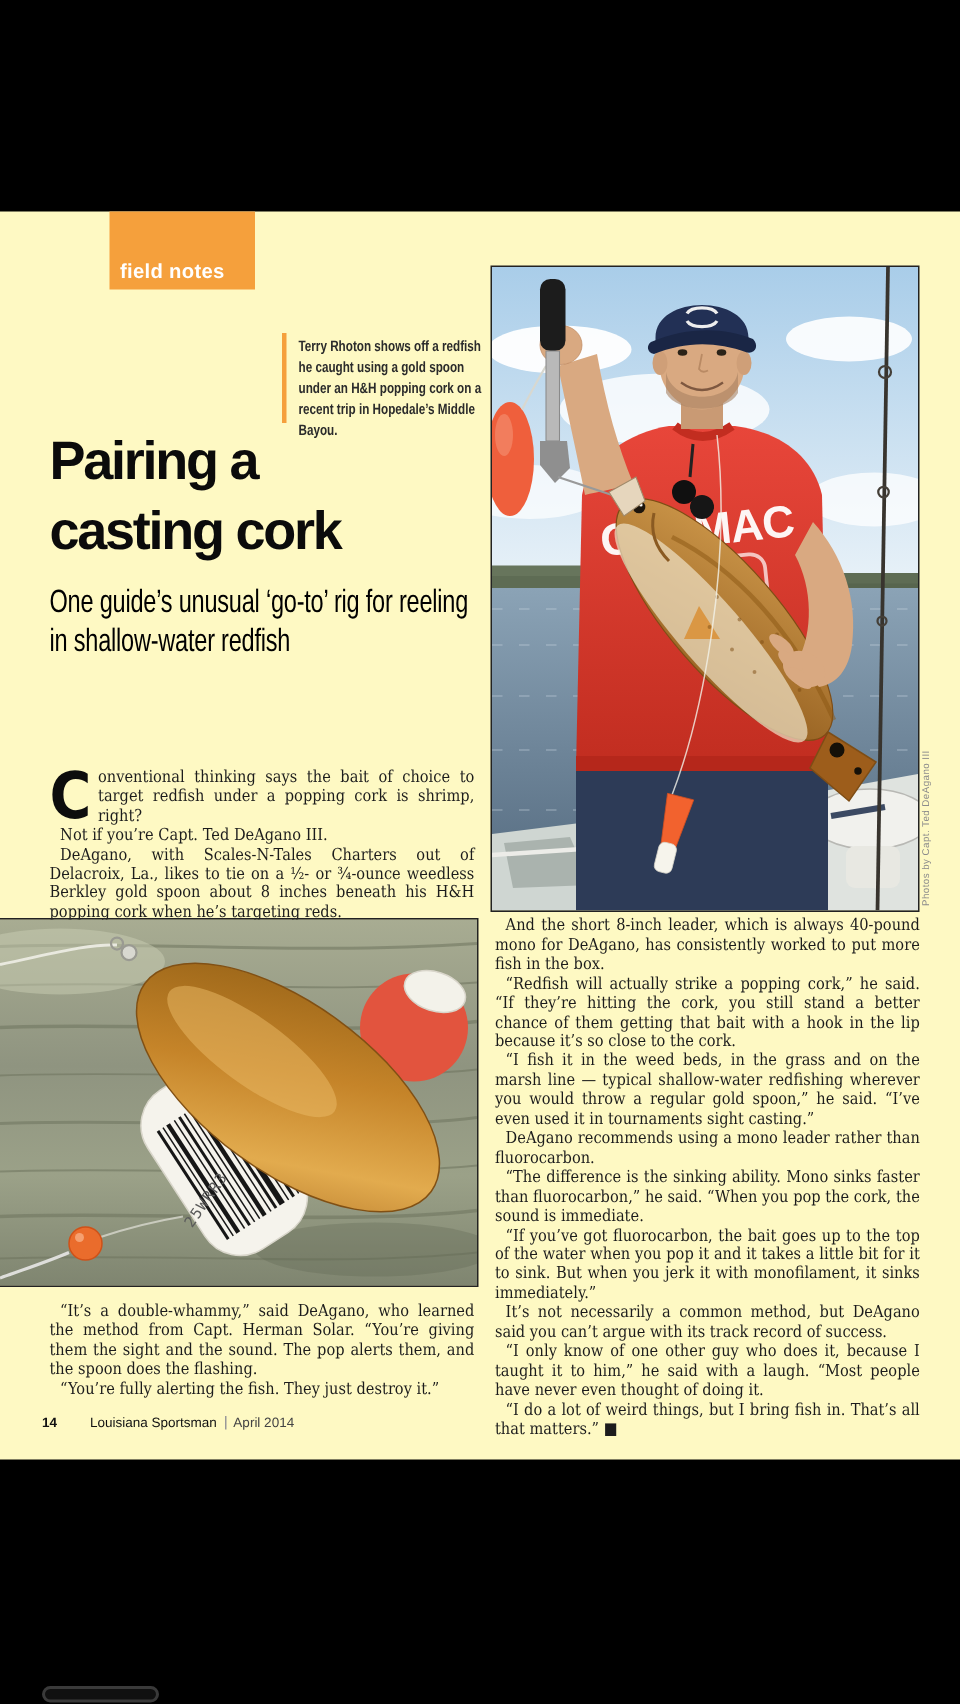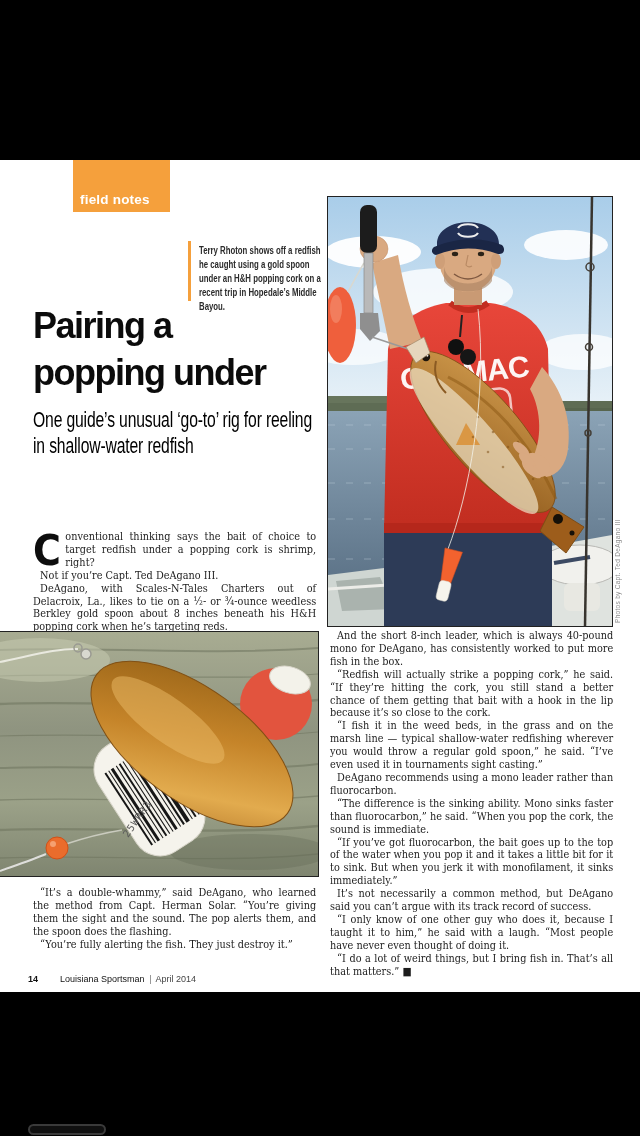--- a/index.html
+++ b/index.html
@@ -1,18 +1,18 @@
 <!DOCTYPE html>
 <html><head>
 <meta charset="utf-8">
 <style>
   html,body{margin:0;padding:0;background:#000;}
   .device{position:relative;width:640px;height:1136px;background:#000;overflow:hidden;
           font-family:"Liberation Sans",sans-serif;}
-  .page{position:absolute;left:0;top:160px;width:640px;height:832px;background:#ffffff;}
+  .page{position:absolute;left:0;top:141px;width:640px;height:832px;background:#fef9c3;}
 
   
   .tag{position:absolute;left:73px;top:0;width:97px;height:52px;background:#F5A03C;
        display:flex;align-items:flex-end;}
   .tag span{color:#fff;font-weight:700;font-size:13.5px;padding:0 0 5px 7px;letter-spacing:.2px;}
 
   
   .topcap-bar{position:absolute;left:188px;top:81px;width:3px;height:60px;background:#F5A03C;}
   .topcap{position:absolute;left:199px;top:84px;width:163px;transform:scaleX(.78);
           transform-origin:0 0;font-size:10px;line-height:14px;font-weight:700;color:#2b2b2b;}
@@ -45,21 +45,21 @@
   .credit{position:absolute;left:614px;top:329px;height:134px;width:10px;
           writing-mode:vertical-rl;transform:rotate(180deg);font-size:6.5px;color:#8c8c8c;
           letter-spacing:.3px;}
 
   .spoon-cap{position:absolute;left:97px;top:197px;width:219px;height:44px;background:#fff;
              border:1px solid #111;box-sizing:border-box;overflow:hidden;}
   .spoon-cap-inner{width:262px;transform:scaleX(.81);transform-origin:0 0;padding:3px 4px;
              font-size:9px;line-height:12.5px;font-weight:700;color:#1b1b1b;}
 
   
-  .footer{position:absolute;left:28px;top:802px;display:flex;align-items:baseline;font-size:9px;margin-top:12px;}
+  .footer{position:absolute;left:28px;top:802px;display:flex;align-items:baseline;font-size:9px;}
   .footer .pnum{font-weight:700;color:#111;}
   .footer .mag{font-weight:400;color:#111;margin-left:22px;}
   .footer .sep{display:inline-block;width:1px;height:9px;background:#999;margin:0 5px;
                align-self:center;}
   .footer .issue{color:#444;}
 
   
   .scroll-pill{position:absolute;left:28px;top:1124px;width:74px;height:7px;background:#101010;
                border:2px solid #3a3a3a;border-radius:6px;}
 </style>
@@ -71,21 +71,21 @@
 
     <div class="tag">
       <span>field notes</span>
     </div>
 
     <div class="topcap-bar"></div>
     <div class="topcap">Terry Rhoton shows off a redfish he caught using a gold spoon under an H&amp;H popping cork on a recent trip in Hopedale’s Middle Bayou.</div>
 
     <div class="headline">
       <div class="hl-big">Pairing a</div>
-      <div class="hl-big">popping under</div>
+      <div class="hl-big">casting cork</div>
       <div class="deck">
         <div>One guide’s unusual ‘go-to’ rig for reeling</div>
         <div>in shallow-water redfish</div>
       </div>
     </div>
 
     <div class="photo main-photo">
       <svg viewBox="0 0 284 429">
         <defs>
           <linearGradient id="sky" x1="0" y1="0" x2="0" y2="1">

